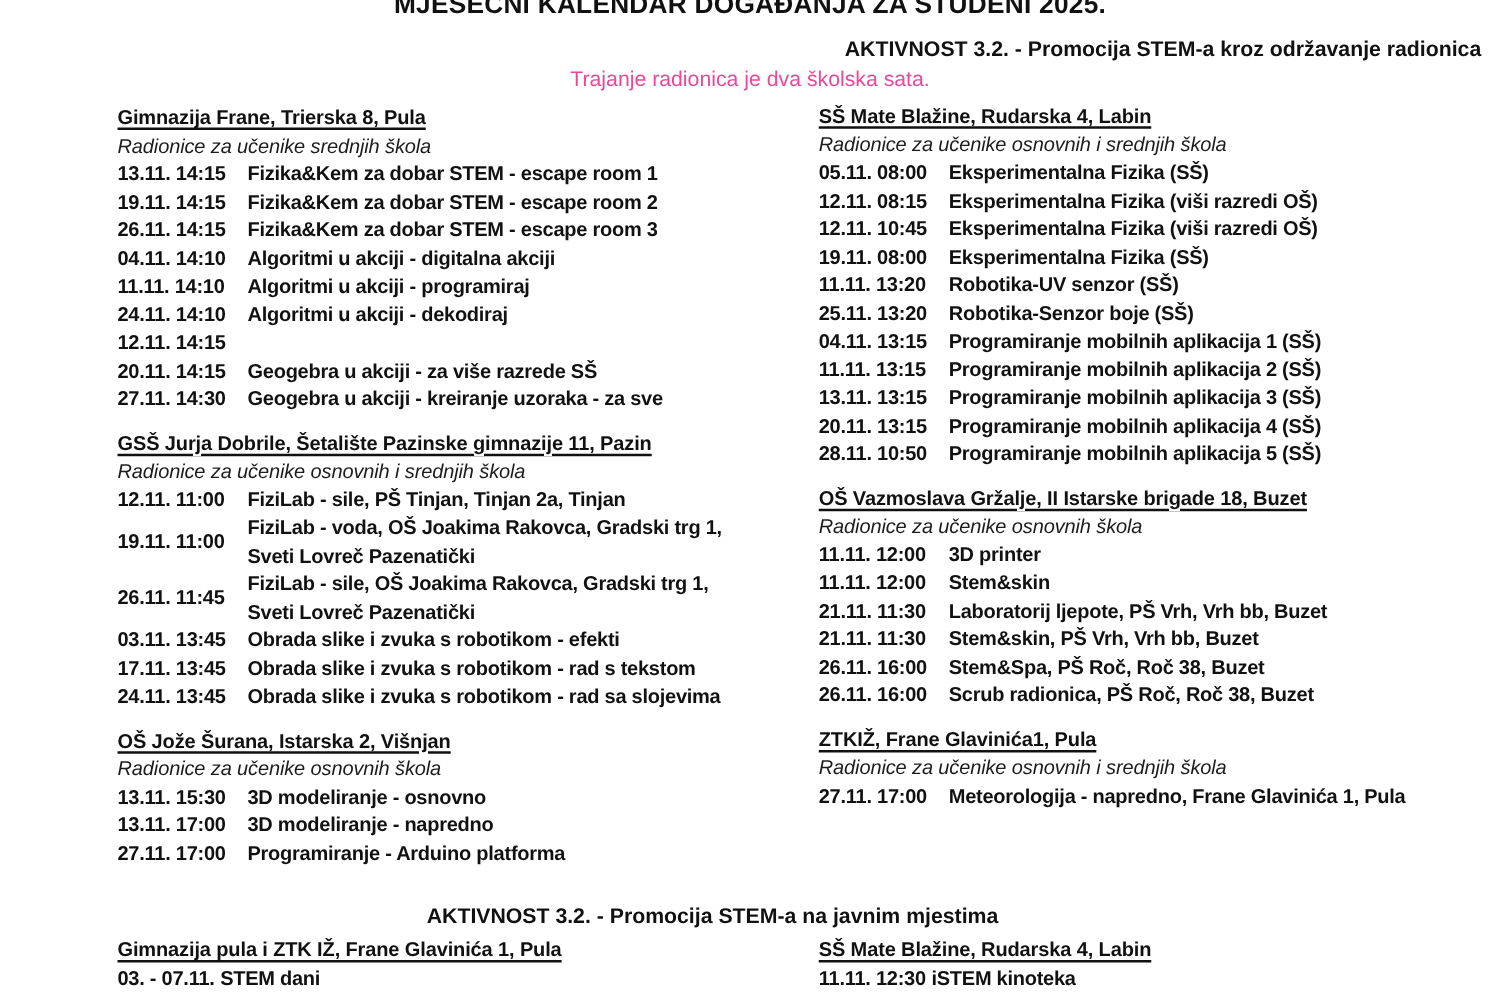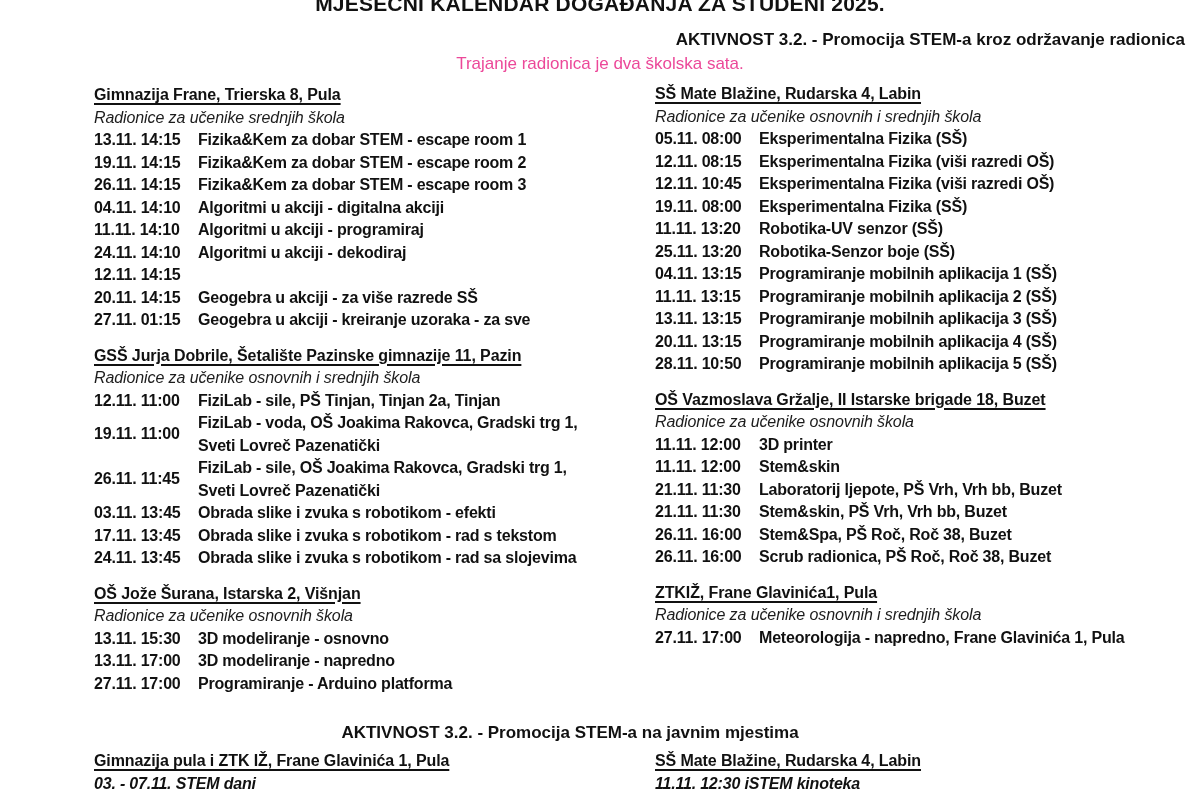--- a/index.html
+++ b/index.html
@@ -54,21 +54,21 @@
 
   .public-heading {
     position: absolute; top: 722px; left: 0px; width: 1140px;
     text-align: center;
     font-size: 17px; font-weight: 700; line-height: 22px;
     white-space: nowrap;
   }
   .public-col { position: absolute; top: 749px; font-size: 16px; line-height: 23px; }
   .public-left  { left: 94px;  width: 558px; }
   .public-right { left: 655px; width: 545px; }
-  .public-col .event { display: block; font-style: italic; }
+  .public-col .event { display: block; }
   .public-col .time { font-weight: 700; letter-spacing: -0.2px; }
   .public-col .label { font-weight: 700; letter-spacing: -0.2px; }
 </style>
 </head>
 <body>
 
 <div class="page">
 
   <div class="doc-title">MJESEČNI KALENDAR DOGAĐANJA ZA STUDENI 2025.</div>
 
@@ -105,21 +105,21 @@
           <span class="label">Algoritmi u akciji - dekodiraj</span>
         </div>
         <div class="event">
           <span class="time">12.11. 14:15</span>
         </div>
         <div class="event">
           <span class="time">20.11. 14:15</span>
           <span class="label">Geogebra u akciji - za više razrede SŠ</span>
         </div>
         <div class="event">
-          <span class="time">27.11. 01:15</span>
+          <span class="time">27.11. 14:30</span>
           <span class="label">Geogebra u akciji - kreiranje uzoraka - za sve</span>
         </div>
       </div>
       <div class="section">
         <div class="venue">GSŠ Jurja Dobrile, Šetalište Pazinske gimnazije 11, Pazin</div>
         <div class="audience">Radionice za učenike osnovnih i srednjih škola</div>
         <div class="event">
           <span class="time">12.11. 11:00</span>
           <span class="label">FiziLab - sile, PŠ Tinjan, Tinjan 2a, Tinjan</span>
         </div>

